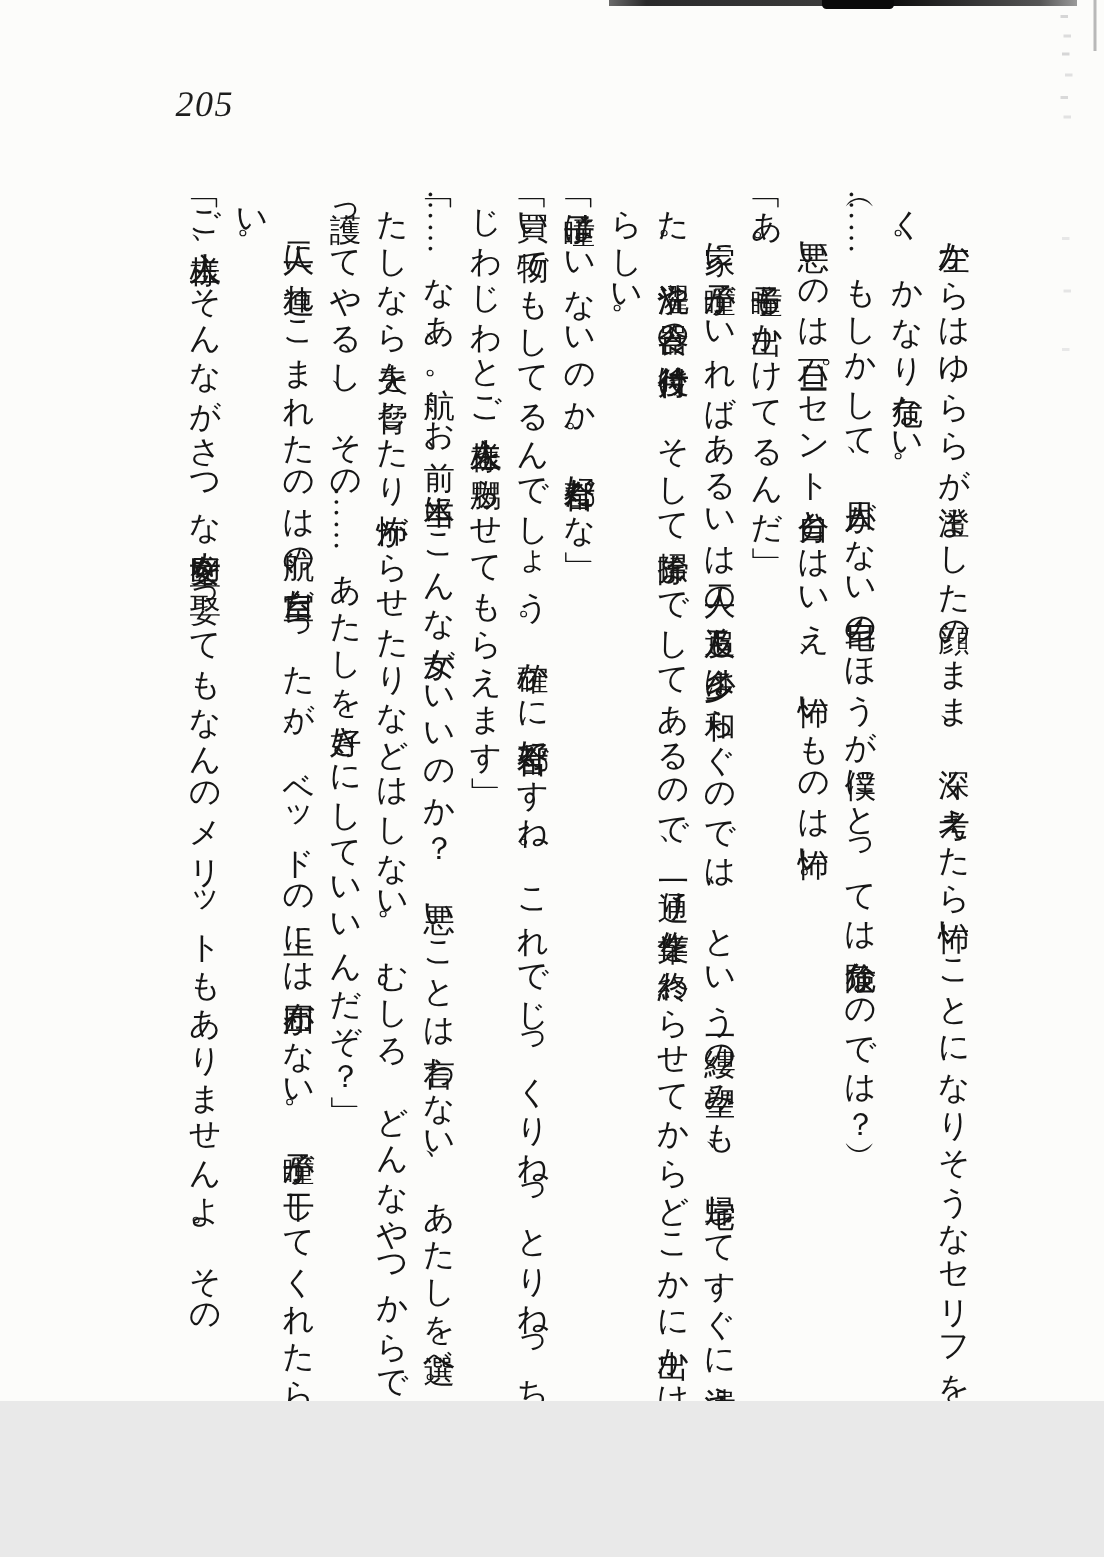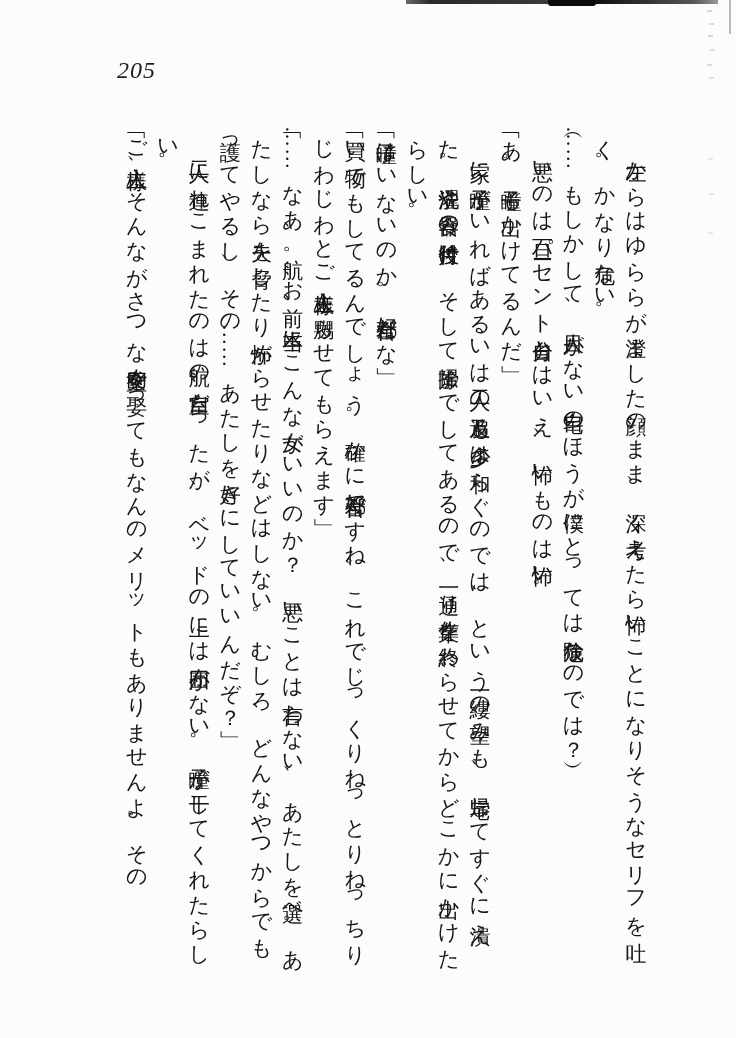--- a/index.html
+++ b/index.html
@@ -1,18 +1,18 @@
 <!DOCTYPE html>
 <html lang="ja"><head>
 <meta charset="utf-8">
 <style>
   html,body{margin:0;padding:0;background:#e9e9e9;}
   .page{
     position:relative;
-    width:736px;height:1038px;
+    width:736px;height:934px;
     margin:0 auto;
     background:#fcfcfa;
     overflow:hidden;
     font-family:"Liberation Serif","DejaVu Serif",serif;
   }
   
   .scan-bar{
     position:absolute;left:406px;top:0;width:312px;height:4px;
     background:linear-gradient(to right,#6a6a6a 0%,#2a2a2a 8%,#3a3a3a 45%,#000 52%,#111 62%,#555 92%,#9a9a9a 100%);
   }

